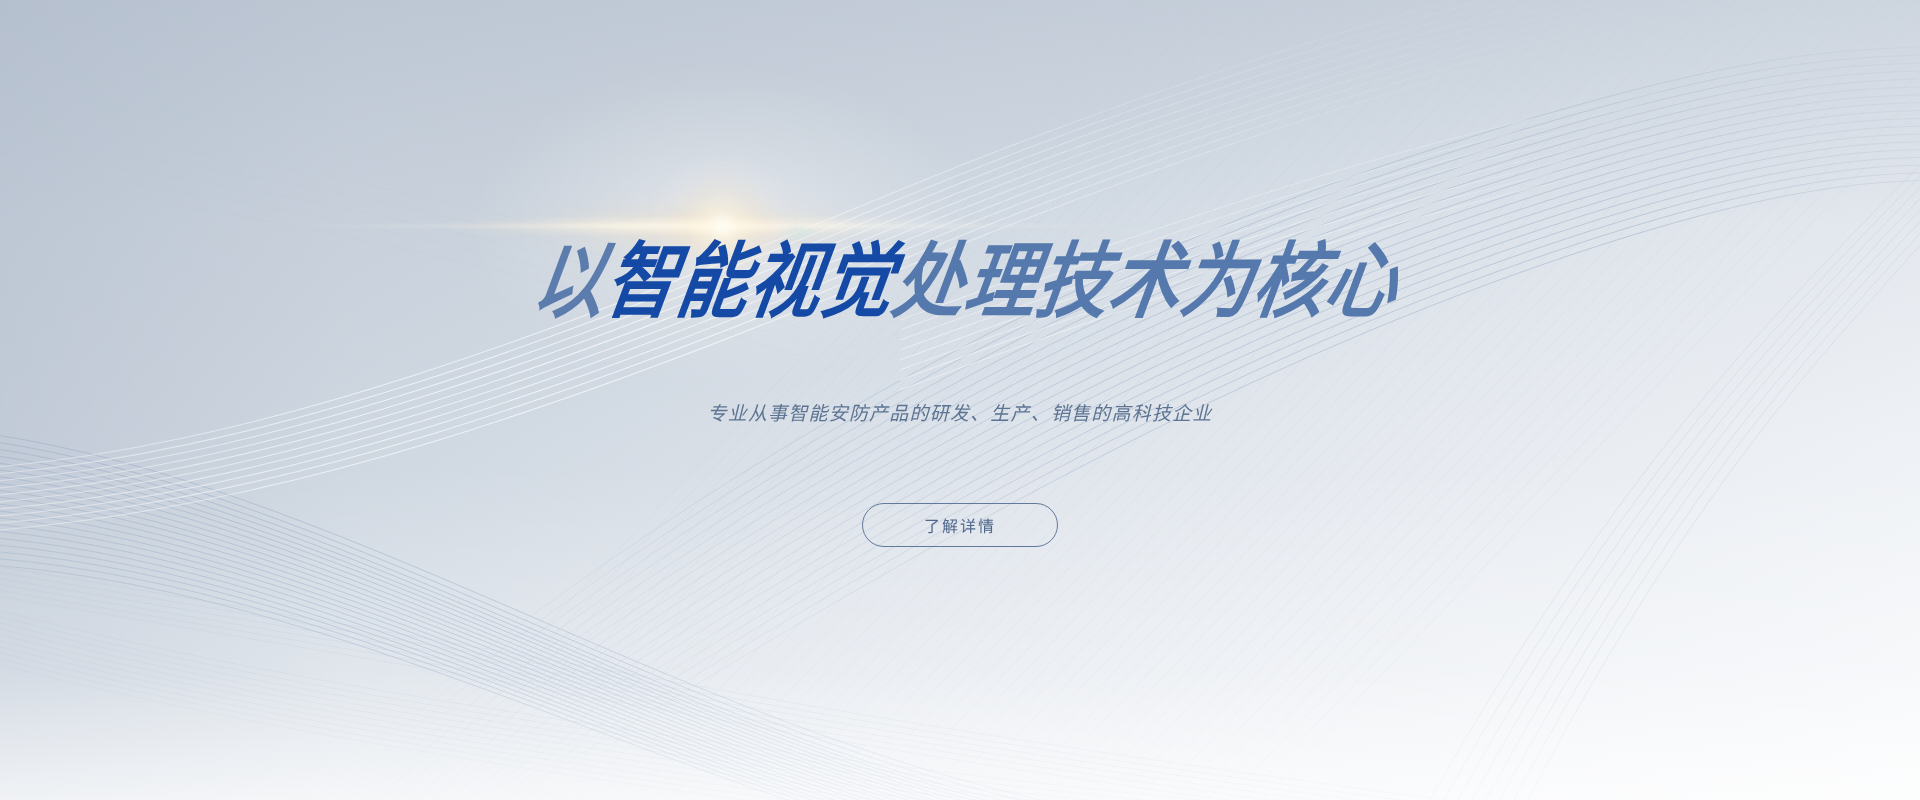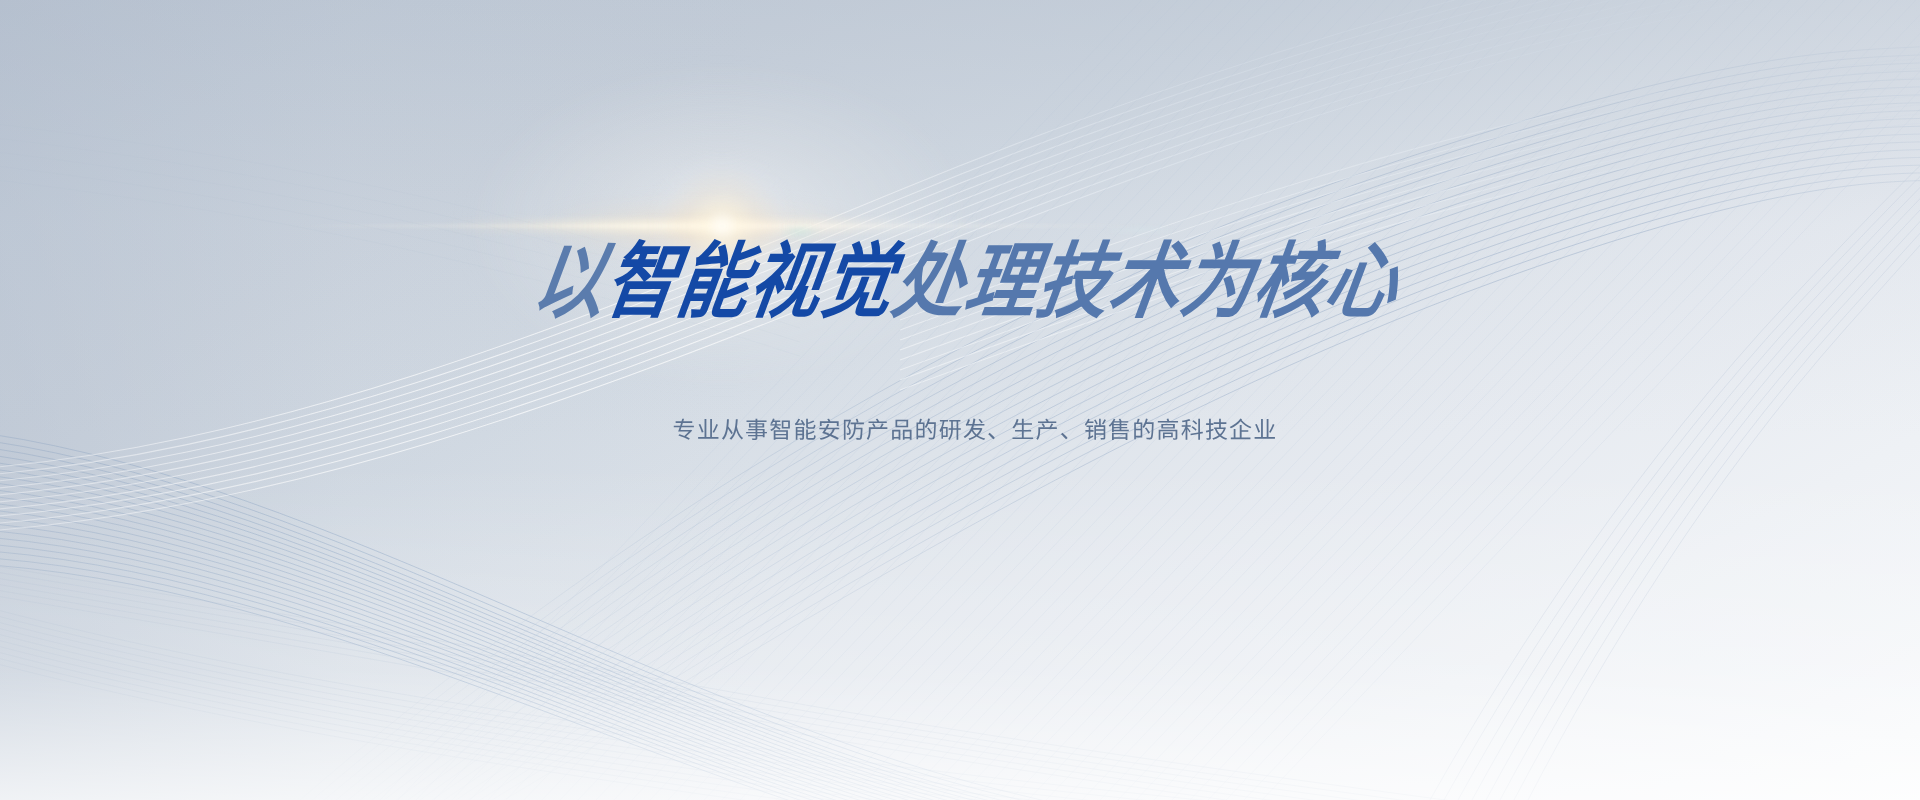--- a/index.html
+++ b/index.html
@@ -164,27 +164,28 @@
   .seg-a { color: #5b7cad; }
   .seg-b { color: #1449a6; }
   .seg-c { color: #5578ad; }
 
   .subtitle {
     position: absolute;
     top: 404px;
     left: 50%;
     transform: translateX(-50%);
     white-space: nowrap;
-    margin: 15px;
+    margin: 0;
     font-family: "DejaVu Sans", "Liberation Sans", sans-serif;
-    font-size: 23px;
+    font-size: 19px;
     font-weight: 400;
     letter-spacing: 1.2px;
     color: #5d7392;
     line-height: 1;
+    font-style: italic;
   }
 
   .cta {
     position: absolute;
     top: 503px;
     left: 50%;
     transform: translateX(-50%);
     width: 196px;
     height: 44px;
     border: 1.4px solid #62799b;
@@ -424,15 +425,16 @@
     <div class="flare-ghost-a"></div>
     <div class="flare-ghost-b"></div>
   </div>
 
   <div class="content">
 
     <h1 class="headline"><span class="seg seg-a">以</span><span class="seg seg-b">智能视觉</span><span class="seg seg-c">处理技术为核心</span></h1>
 
     <p class="subtitle">专业从事智能安防产品的研发、生产、销售的高科技企业</p>
 
+    <button class="cta" type="button">了解详情</button>
   </div>
 
 </div>
 
 </body></html>

